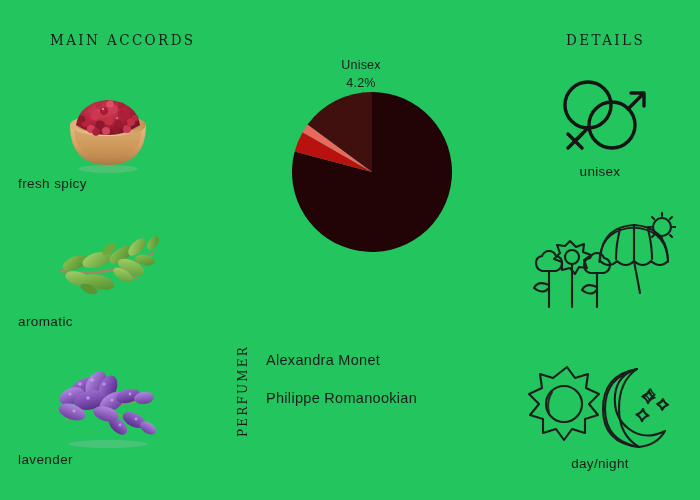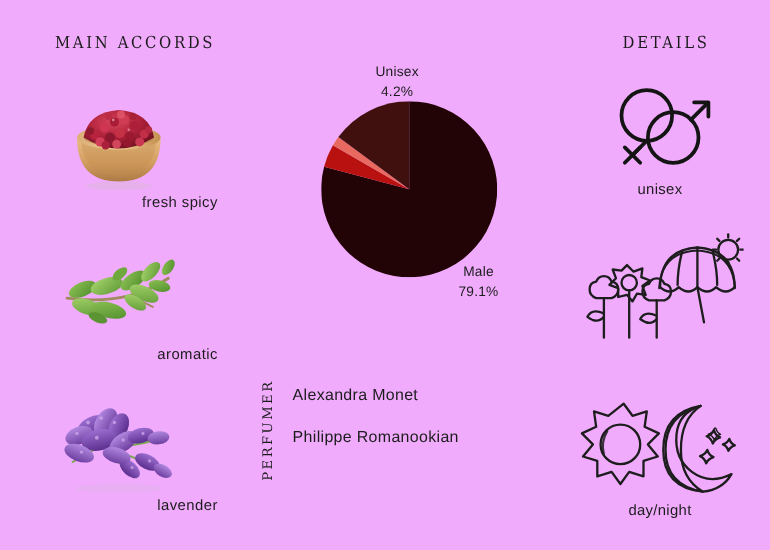--- a/index.html
+++ b/index.html
@@ -14,21 +14,21 @@
     background: #fefdfb;
     font-family: "Liberation Sans", sans-serif;
     color: #222;
     position: relative;
   }
 
   .canvas {
     position: relative;
     width: 700px;
     height: 500px;
-    background: #f0abfc;
+    background: #22c55e;
   }
 
   
   .section-title {
     position: absolute;
     font-family: "DejaVu Serif", "Liberation Serif", serif;
     font-size: 13.5px;
     letter-spacing: 2.4px;
     color: #1b1b1b;
     font-weight: 400;
@@ -43,21 +43,21 @@
   .accord-col {
     position: absolute;
     left: 18px;
     top: 82px;
     width: 180px;
   }
   .accord-item {
     position: relative;
     width: 180px;
     height: 138px;
-    text-align: right;
+    text-align: left;
   }
   .accord-art {
     height: 98px;
     display: flex;
     align-items: center;
     justify-content: center;
   }
   .accord-label {
     font-size: 13.5px;
     color: #1c1c1c;
@@ -312,24 +312,20 @@
         <path d="M 80 80 L 15.58 32.57 A 80 80 0 0 1 80.00 0.00 Z" fill="#40100f"></path>
       </svg>
   </div>
 
 
   <div id="label-unisex" class="pie-label">
     <div>Unisex</div>
     <div>4.2%</div>
   </div>
 
-  <div id="label-male" class="pie-label">
-    <div>Male</div>
-    <div>79.1%</div>
-  </div>
 
   <div class="perfumer-vertical">PERFUMER</div>
 
   <div class="perfumer-names">
     <div class="perfumer-name">Alexandra Monet</div>
     <div class="perfumer-name">Philippe Romanookian</div>
   </div>
 
   <div class="detail-col">
 

